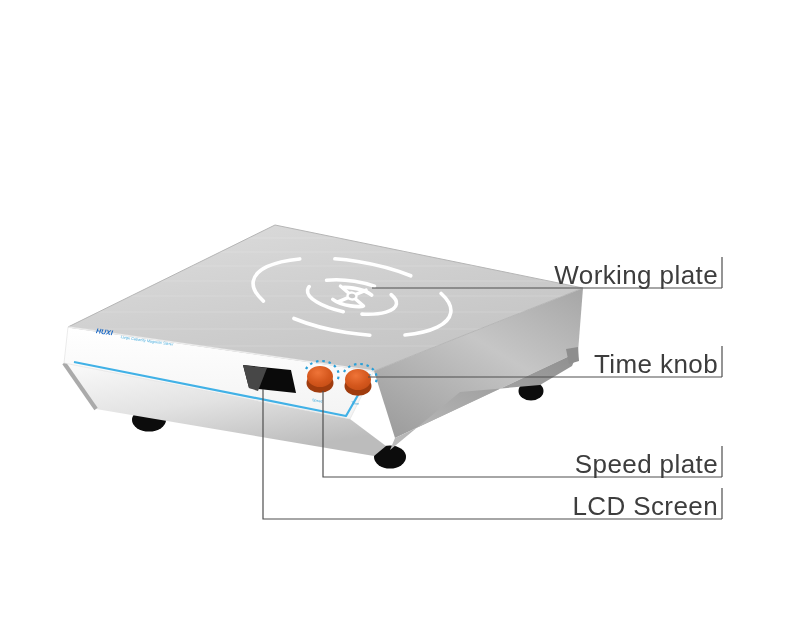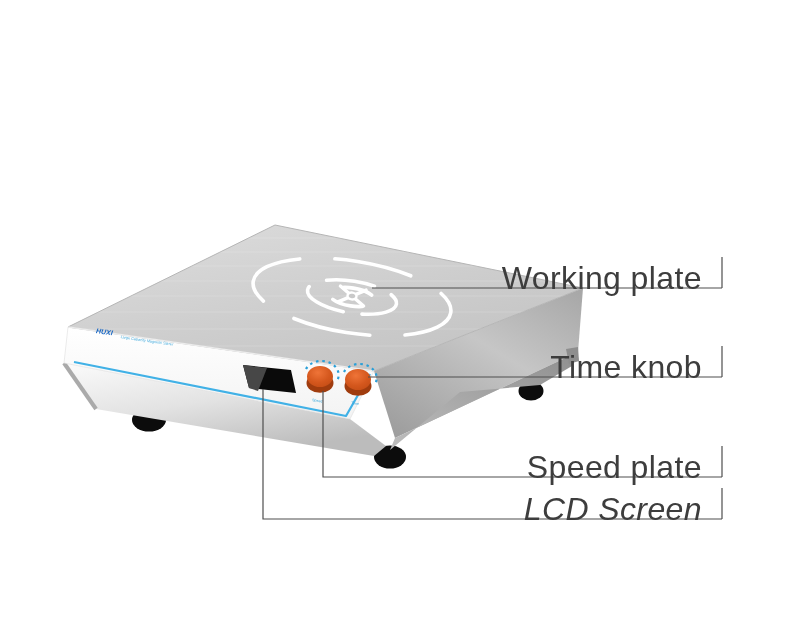--- a/index.html
+++ b/index.html
@@ -2,21 +2,21 @@
 <html><head>
 <meta charset="utf-8">
 <style>
   html,body{margin:0;padding:0;background:#ffffff;}
   #stage{
     position:relative;width:790px;height:621px;background:#ffffff;overflow:hidden;
     font-family:"Liberation Sans",sans-serif;
   }
   #stage svg{position:absolute;left:0;top:0;}
   .callout{
-    position:absolute;right:88px;line-height:1;font-size:32px;color:#3d3d3d;
+    position:absolute;right:72px;line-height:1;font-size:26px;color:#3d3d3d;
     letter-spacing:0.4px;white-space:nowrap;text-align:right;
   }
 </style>
 </head>
 <body>
 
 <div id="stage">
 
   <svg width="790" height="621" viewBox="0 0 790 621">
     <defs>
@@ -124,15 +124,15 @@
       <path d="M372,288 H722 M722,288 V257"></path>
       <path d="M368,377 H722 M722,377 V346"></path>
       <path d="M323,391 V477 H722 M722,477 V446"></path>
       <path d="M263,389 V519 H722 M722,519 V488"></path>
     </g>
   </svg>
 
   <div class="callout" style="top:262px;">Working plate</div>
   <div class="callout" style="top:351px;">Time knob</div>
   <div class="callout" style="top:451px;">Speed plate</div>
-  <div class="callout" style="top:493px;font-style:italic;">LCD Screen</div>
+  <div class="callout" style="top:493px;">LCD Screen</div>
 
 </div>
 
 </body></html>

